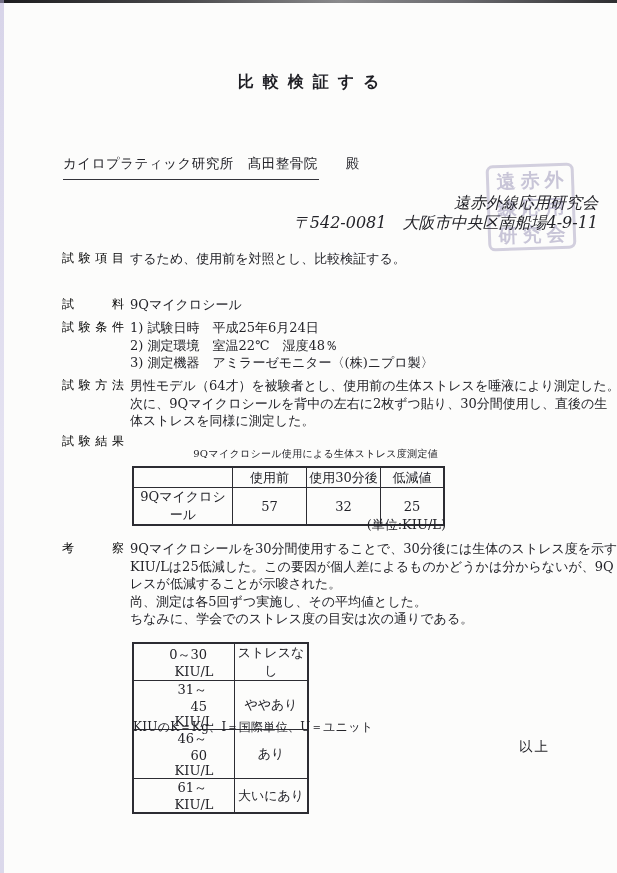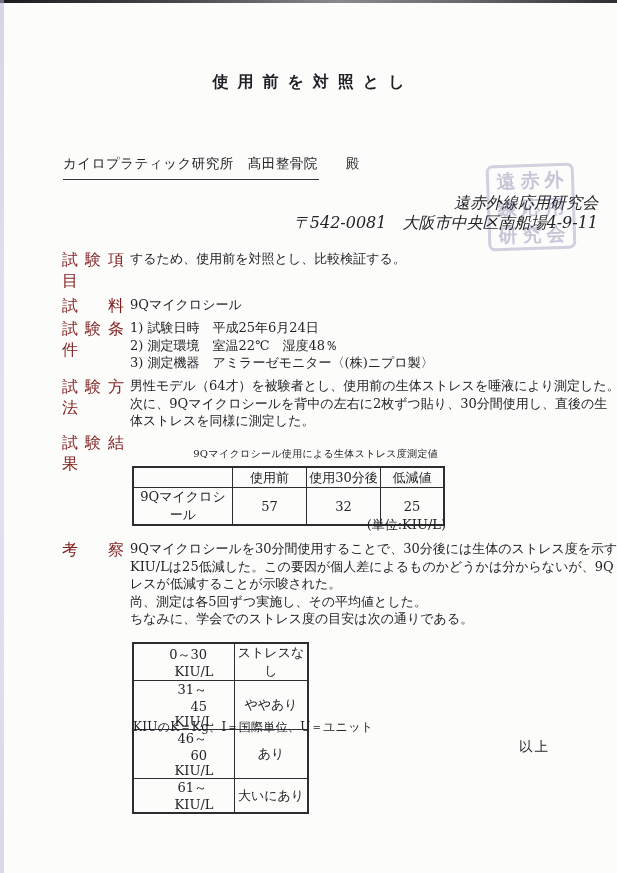--- a/index.html
+++ b/index.html
@@ -43,22 +43,22 @@
     border:3px solid rgba(152,146,182,.42);border-radius:7px;
     transform:rotate(-2deg);z-index:1;
     display:flex;flex-direction:column;justify-content:space-around;
     color:rgba(148,142,180,.5);font-weight:700;font-size:19px;
     text-align:center;letter-spacing:5px;line-height:24px;
   }
   .stamp div{text-indent:5px;}
   .section{position:absolute;left:0;width:617px;}
   .sec-label{
     position:absolute;left:62px;top:0;width:62px;
-    font-size:16px;text-align:justify;text-align-last:justify;
-    color:#7f1d1d;white-space:normal;
+    font-size:12px;text-align:justify;text-align-last:justify;
+    color:#000000;white-space:normal;
   }
   .sec-body{
     position:absolute;left:130px;top:0;width:470px;
     font-size:13px;line-height:17.6px;white-space:nowrap;
   }
   .tbl-title{
     position:absolute;left:124px;top:447px;width:314px;
     text-align:right;font-size:10px;letter-spacing:.3px;
   }
   table{border-collapse:collapse;}
@@ -87,21 +87,21 @@
   .closing{position:absolute;left:519px;top:738px;font-size:13.5px;letter-spacing:2px;}
 </style>
 </head>
 <body>
 
 <div class="page">
 
   <div class="scan-edge-top"></div>
   <div class="scan-edge-left"></div>
 
-  <div class="doc-title">使用前を対照とし</div>
+  <div class="doc-title">比較検証する</div>
 
 
   <div class="addressee">カイロプラティック研究所　髙田整骨院　　殿</div>
 
   <div class="stamp">
     <div>遠赤外</div>
     <div>線応用</div>
     <div>研究会</div>
   </div>
 

